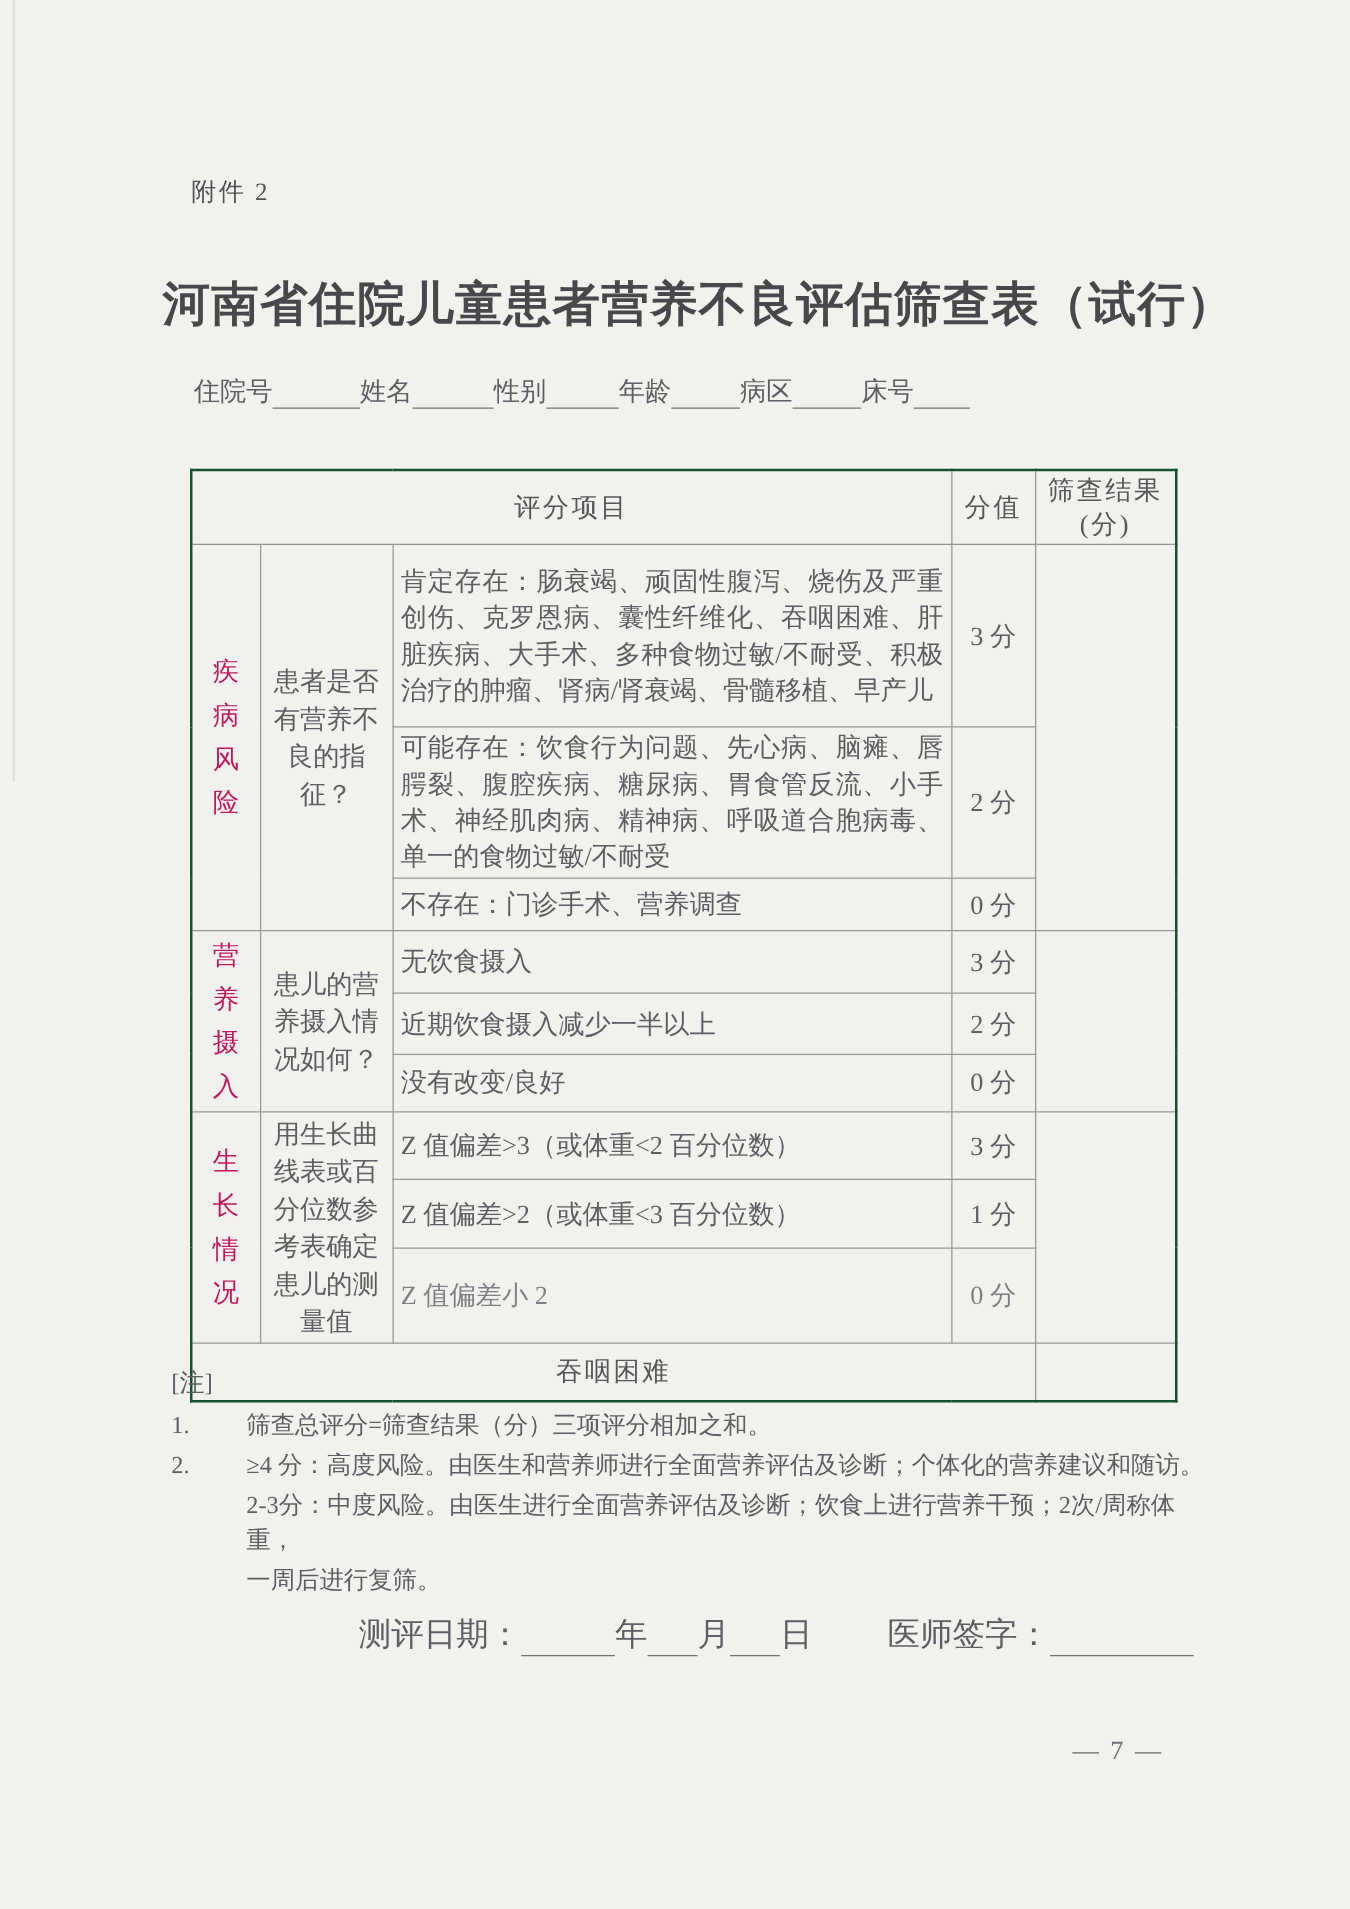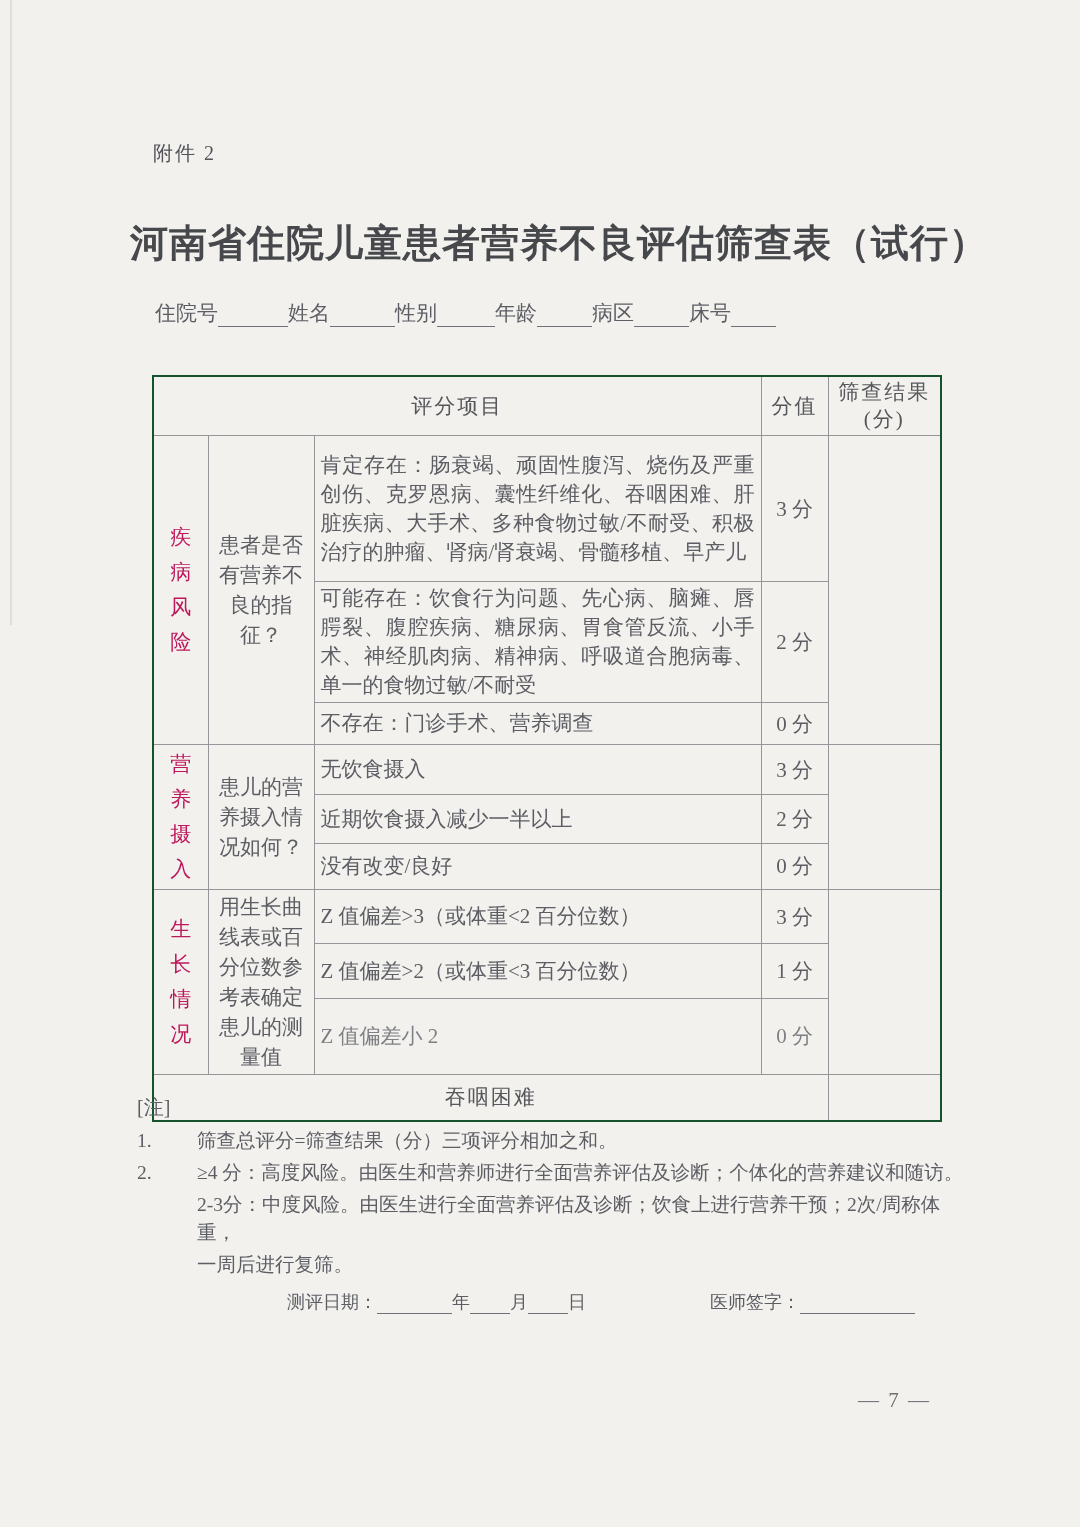--- a/index.html
+++ b/index.html
@@ -86,21 +86,21 @@
     position:absolute;left:137px;top:1093px;width:832px;
     font-size:19.5px;line-height:28px;color:var(--ink);
   }
   .note-label{font-size:20px;margin-bottom:6px;}
   .note-line{display:flex;margin-bottom:4px;}
   .note-num{width:43px;flex:0 0 43px;}
   .note-text{flex:1;margin-left:17px;}
 
   .footer-row{
     position:absolute;left:0;top:1290px;width:1080px;height:30px;
-    font-size:18px;color:var(--ink);
+    font-size:26px;color:var(--ink);
   }
   .date-group{position:absolute;left:287px;top:0;white-space:nowrap;}
   .sign-group{position:absolute;left:710px;top:0;white-space:nowrap;}
 
   .page-number{
     position:absolute;left:858px;top:1388px;
     font-size:21px;color:#6d6f74;letter-spacing:2px;
   }
 </style>
 </head>

